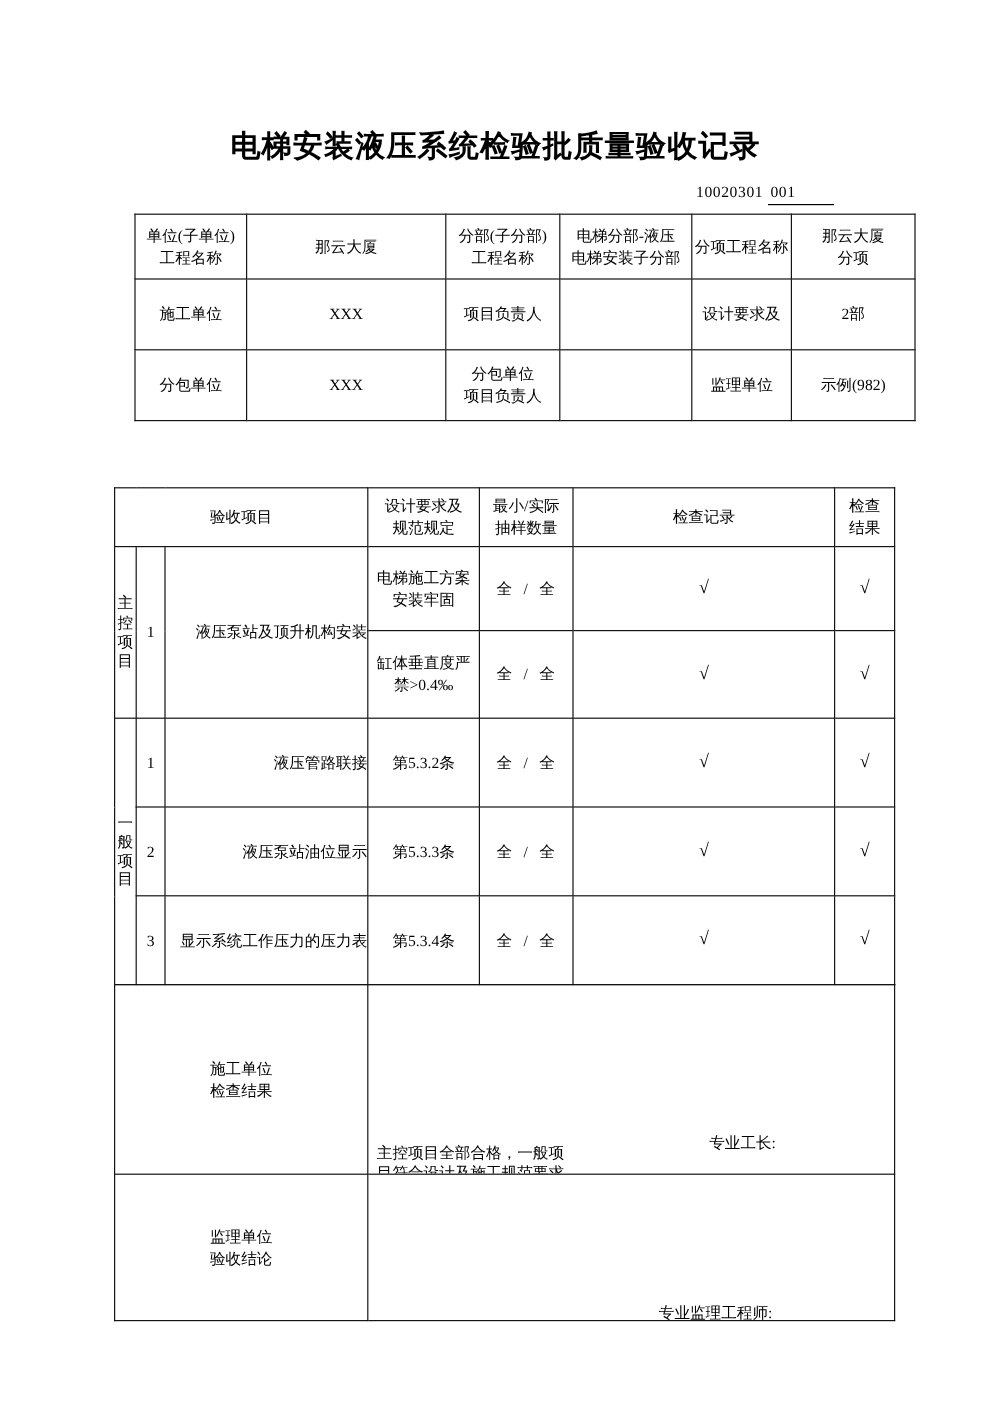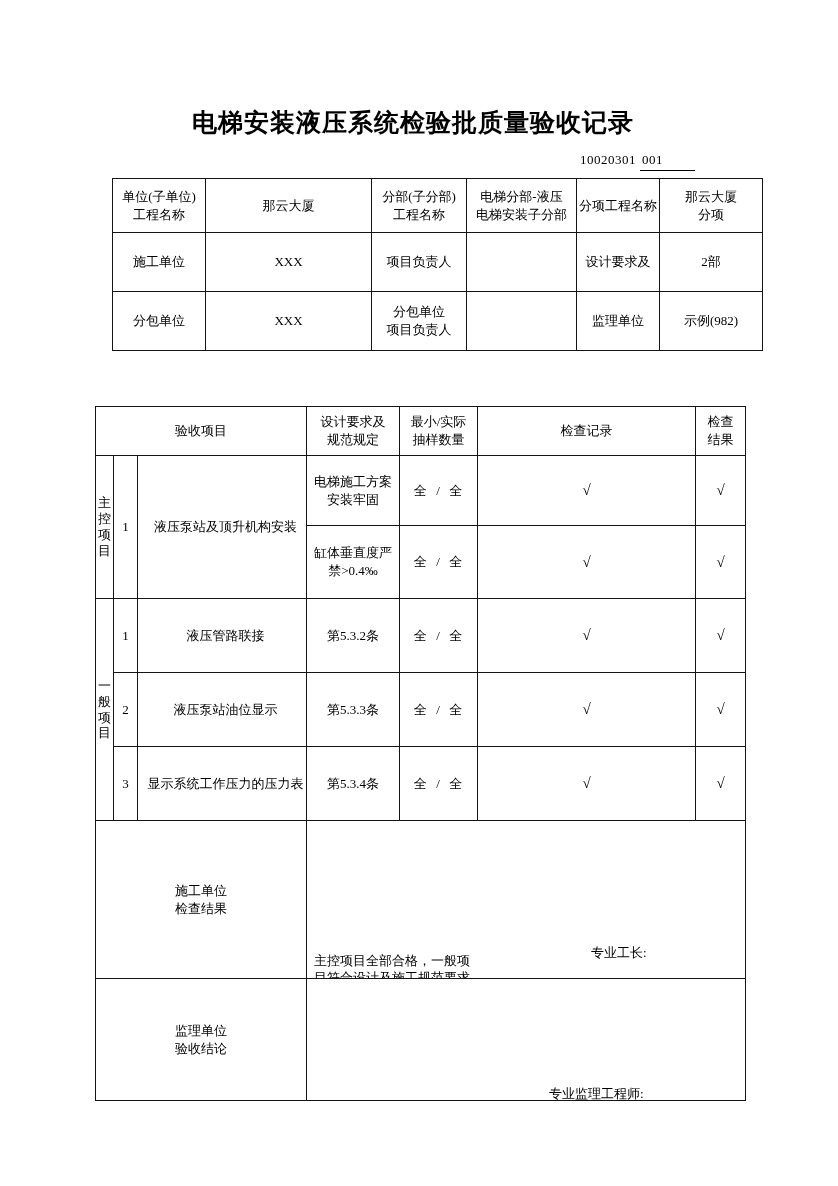--- a/index.html
+++ b/index.html
@@ -20,21 +20,21 @@
   }
   table{
     position:absolute;border-collapse:collapse;table-layout:fixed;
     font-size:13px;
   }
   td,th{
     border:1.5px solid #141414;padding:0;text-align:center;vertical-align:middle;
     font-weight:normal;overflow:hidden;
   }
   [data-bind]{white-space:pre-wrap;line-height:1.35;}
-  .left{text-align:center;padding-left:7px;}
+  .left{text-align:right;padding-left:7px;}
   .vert{line-height:1.22;font-size:13px;padding:0 2px;}
   .check{font-style:italic;font-size:15px;}
   .samp{letter-spacing:1px;}
   .rel{position:relative;height:100%;width:100%;}
   .abs{position:absolute;white-space:pre;}
   #t1{left:112px;top:178px;width:650px;}
   #t2{left:95px;top:350px;width:650px;}
   #t3{left:95px;top:406px;width:650px;}
   #t4{left:95px;top:820px;width:650px;}
 </style>

